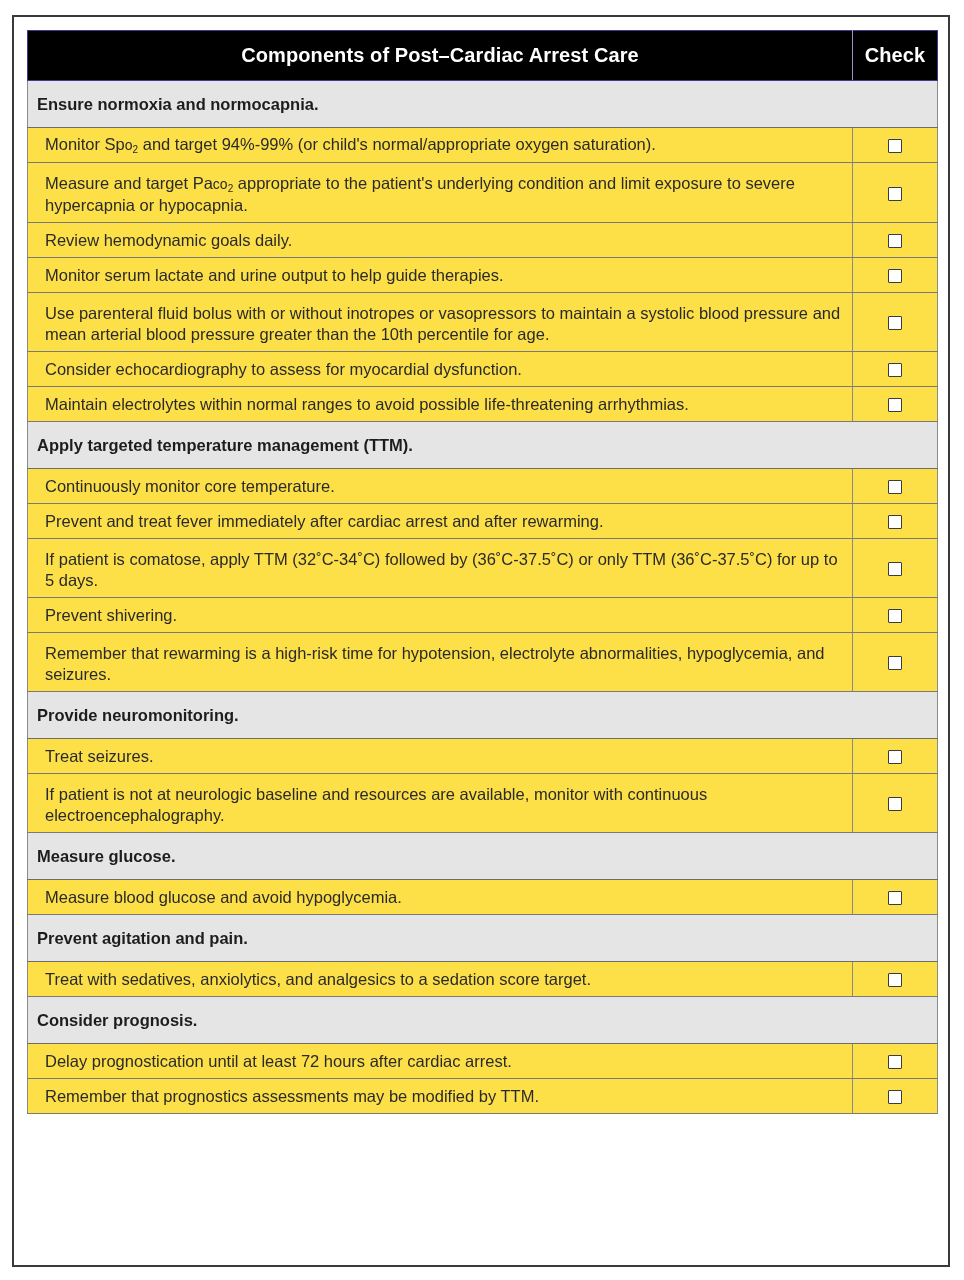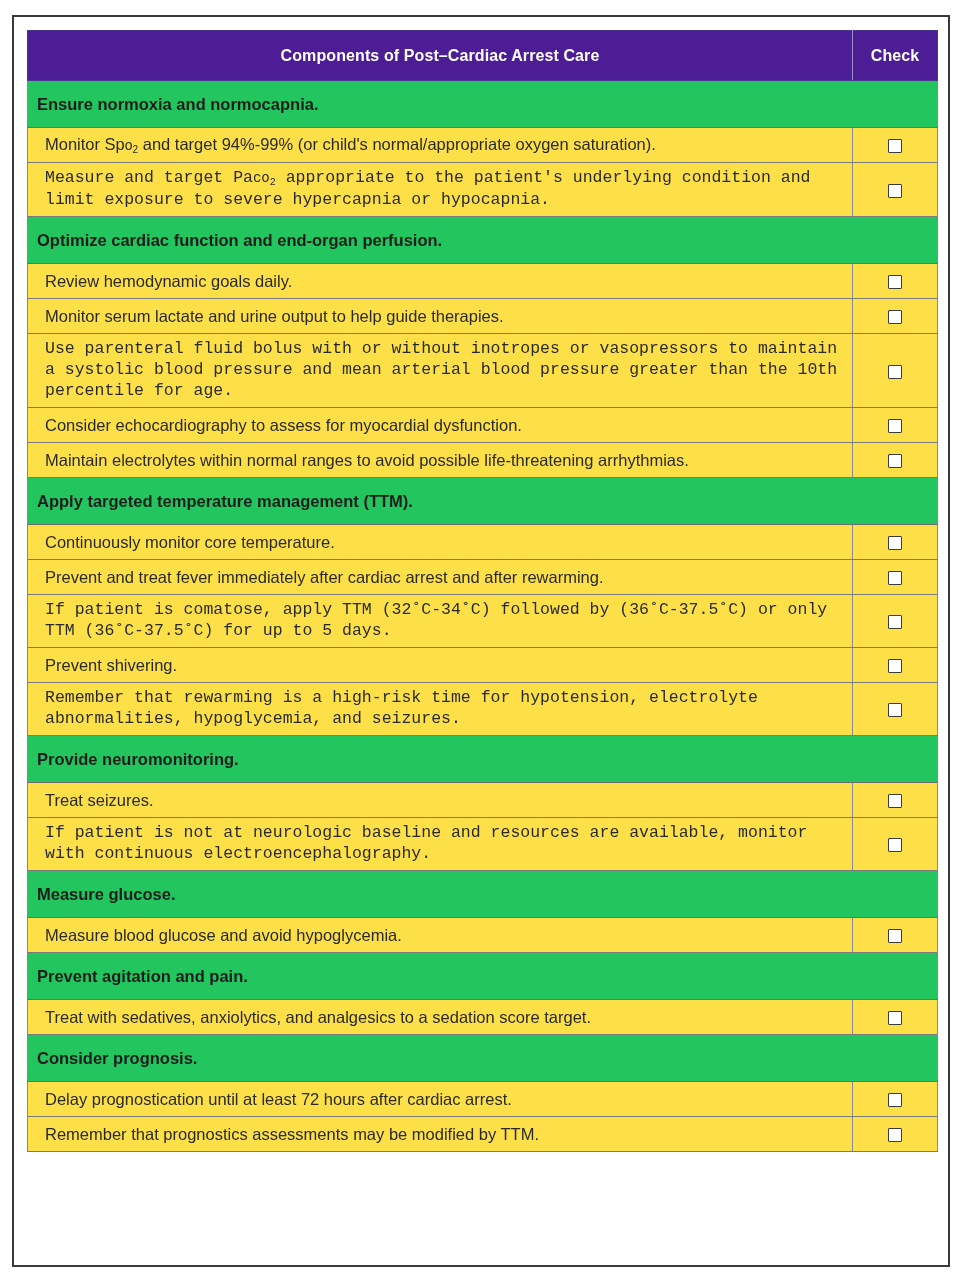--- a/index.html
+++ b/index.html
@@ -30,39 +30,39 @@
       left: 27px;
       top: 30px;
       width: 910px;
       border-collapse: collapse;
       table-layout: fixed;
     }
     table.checklist col.c-main { width: 825px; }
     table.checklist col.c-check { width: 85px; }
 
     th {
-      background: #4c1d95;
+      background: #000000;
       color: #ffffff;
       font-weight: bold;
-      font-size: 16px;
+      font-size: 20px;
       height: 49px;
       padding: 0;
       border: 1px solid #4a3593;
       letter-spacing: 0.1px;
     }
     th.main-head {
       text-align: center;
       border-right: 1.5px solid #9d8ed0;
     }
     th.check-head {
       text-align: center;
     }
 
     tr.section td {
-      background: #22c55e;
+      background: #e5e5e5;
       font-weight: bold;
       font-size: 16.5px;
       color: #1d1d1d;
       height: 46px;
       padding: 0 0 0 9px;
       border-top: 1.5px solid #6d6d6d;
       border-bottom: 1.5px solid #6d6d6d;
       border-left: 1px solid #8a8a8a;
       border-right: 1px solid #8a8a8a;
       vertical-align: middle;
@@ -78,23 +78,22 @@
       border-left: 1px solid #8a8a8a;
       border-right: 1px solid #8a8a8a;
       vertical-align: middle;
     }
     tr.item td.text {
       padding: 6px 10px 6px 17px;
       height: 22px;
     }
     tr.item.two-line td.text {
       height: 42px;
-      padding-top: 4px;
+      padding-top: 10px;
       padding-bottom: 6px;
-      font-family: Liberation Mono, monospace;
     }
     tr.item td.check {
       text-align: center;
       padding: 0;
       border-left: 1.5px solid #555555;
     }
     .checkbox {
       display: inline-block;
       width: 12px;
       height: 12px;
@@ -136,23 +135,20 @@
     </tr>
     <tr class="item">
       <td class="text"><span>Monitor Sp</span><span class="sc">o</span><sub>2</sub><span> and target 94%-99% (or child's normal/appropriate oxygen saturation).</span></td>
       <td class="check"><span class="checkbox"></span></td>
     </tr>
     <tr class="item two-line">
       <td class="text"><span>Measure and target Pa</span><span class="sc">co</span><sub>2</sub><span> appropriate to the patient's underlying condition and limit exposure to severe hypercapnia or hypocapnia.</span></td>
       <td class="check"><span class="checkbox"></span></td>
     </tr>
 
-    <tr class="section">
-      <td colspan="2">Optimize cardiac function and end-organ perfusion.</td>
-    </tr>
     <tr class="item">
       <td class="text">Review hemodynamic goals daily.</td>
       <td class="check"><span class="checkbox"></span></td>
     </tr>
     <tr class="item">
       <td class="text">Monitor serum lactate and urine output to help guide therapies.</td>
       <td class="check"><span class="checkbox"></span></td>
     </tr>
     <tr class="item two-line">
       <td class="text">Use parenteral fluid bolus with or without inotropes or vasopressors to maintain a systolic blood pressure and mean arterial blood pressure greater than the 10th percentile for age.</td>

